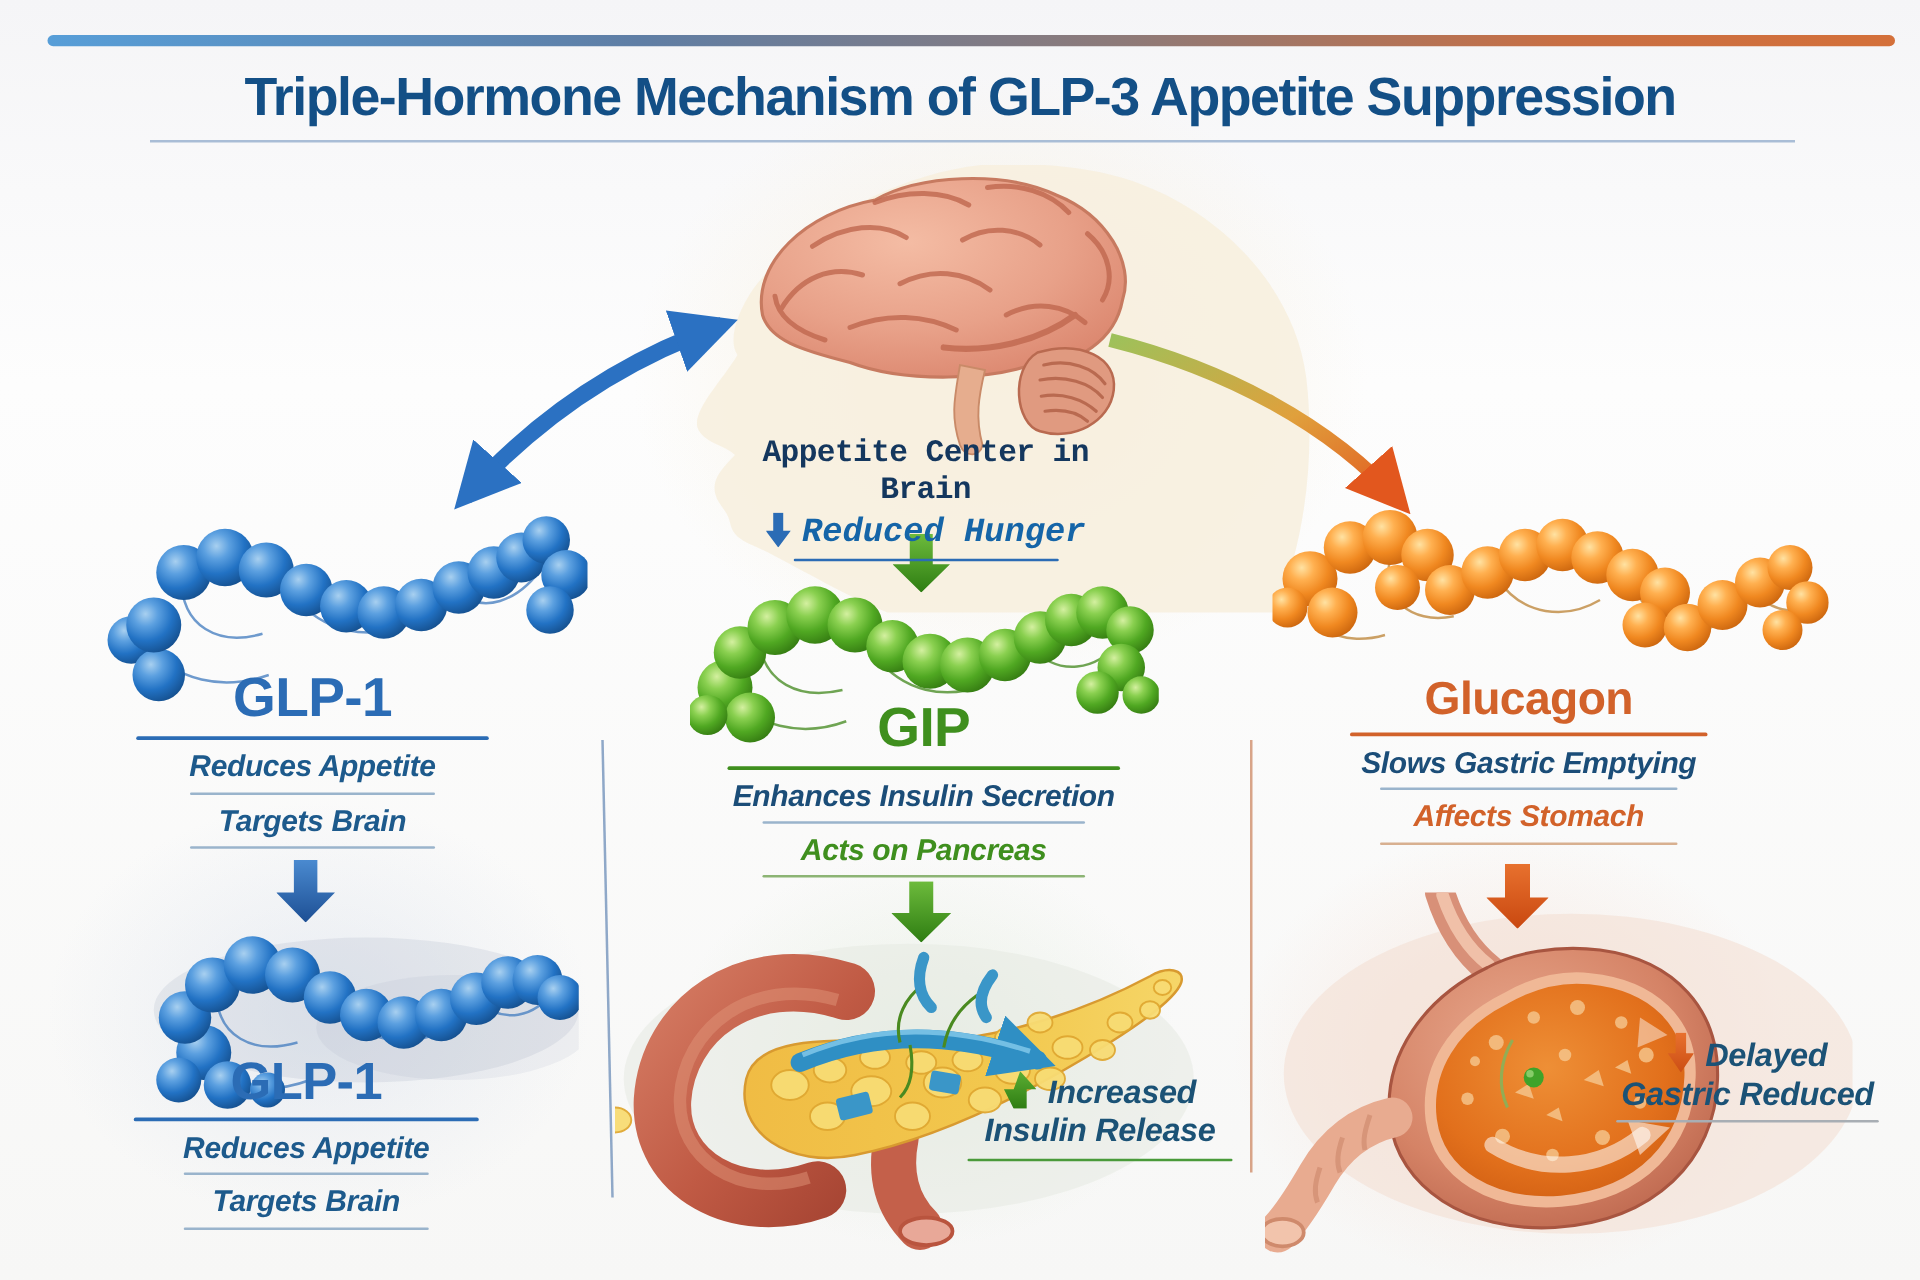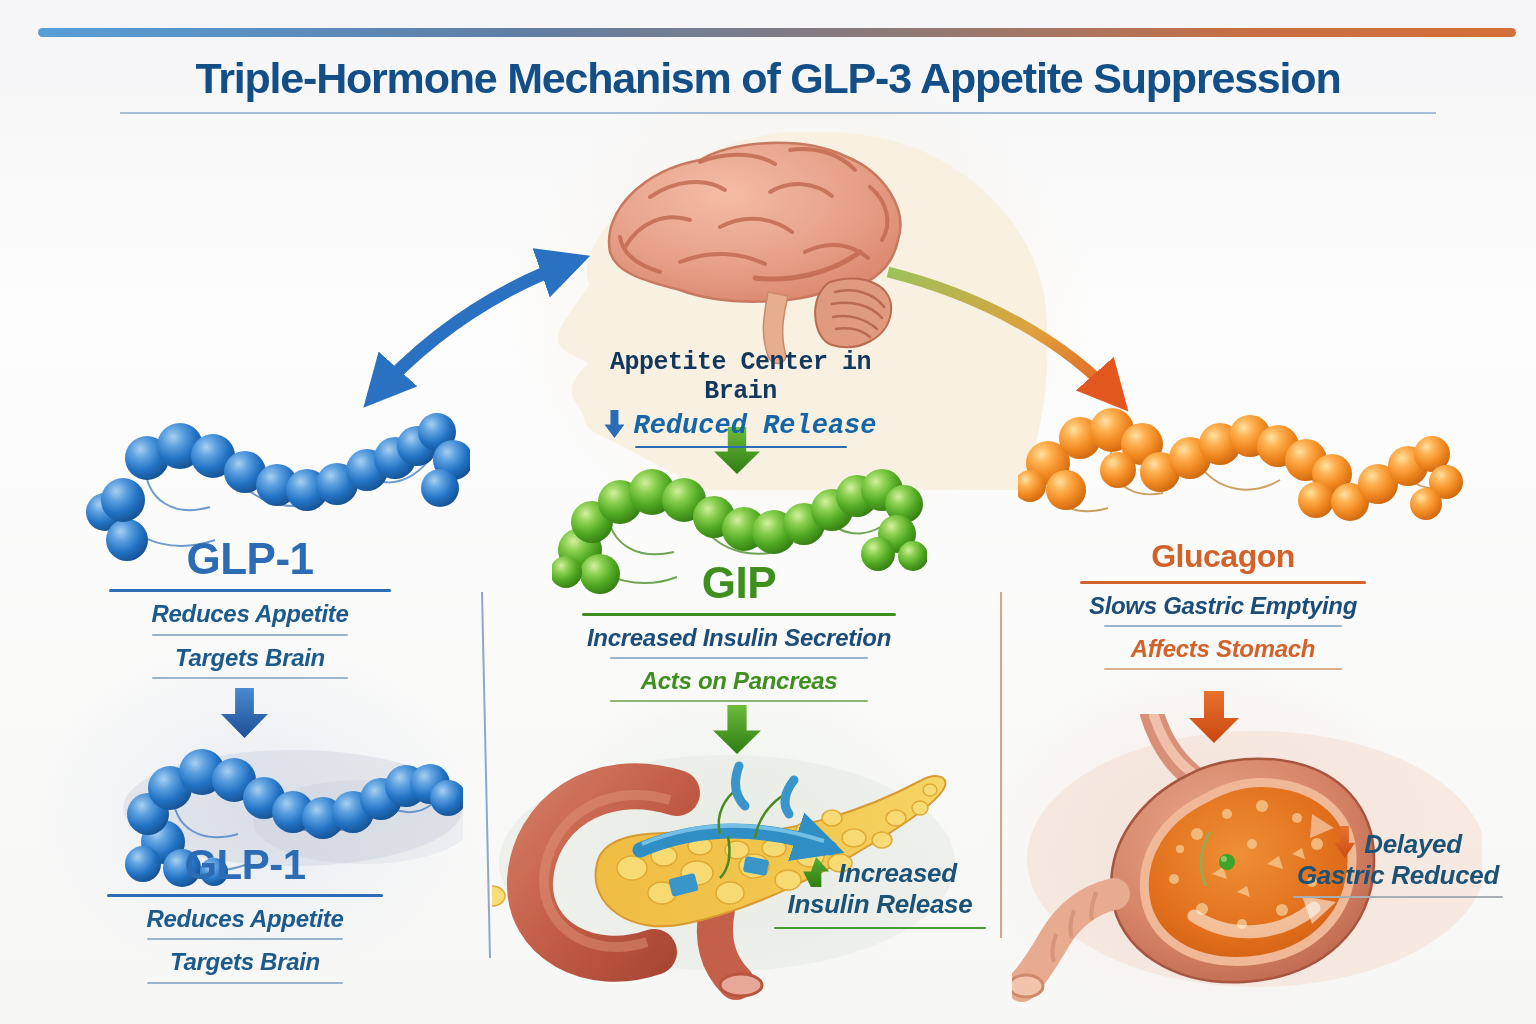--- a/index.html
+++ b/index.html
@@ -44,21 +44,21 @@
   .glp1-section{left:95px;top:536px;width:310px;z-index:6;}
   .glp1-section .hname{font-size:44px;}
   .glp1-section .rule{width:282px;height:3px;background:#2b6cb5;}
   .glp1-repeat-section{left:90px;top:843px;width:310px;z-index:6;}
   .glp1-repeat-section .hname{font-size:42px;}
   .glp1-repeat-section .rule{width:276px;height:3px;background:#2b6cb5;}
   .gip-section{left:582px;top:560px;width:314px;z-index:6;}
   .gip-section .hname{font-size:44px;}
   .gip-section .rule{width:314px;height:2.5px;background:#3f8f1e;}
   .glucagon-section{left:1068px;top:540px;width:310px;z-index:6;}
-  .glucagon-section .hname{font-size:32px;}
+  .glucagon-section .hname{font-size:37px;}
   .glucagon-section .rule{width:286px;height:3px;background:#d2622a;}
   .eff{font-size:24px;}
   .sep-blue{background:#9ab4cc;width:196px;}
   .sep-green{background:#8cb474;width:258px;}
   .sep-tan{background:#d8b090;width:238px;}
   
   .result{z-index:7;}
   .result .rl{font-size:26px;font-weight:bold;font-style:italic;letter-spacing:-0.3px;color:#1b5276;line-height:1.18;}
   .insulin-result{left:770px;top:857px;width:220px;}
   .insulin-result .rule{width:212px;height:2px;background:#4a9a3a;margin-top:8px;}
@@ -270,21 +270,21 @@
         <circle cx="390" cy="58" r="20"></circle>
       <circle cx="414" cy="46" r="18"></circle>
         <circle cx="428" cy="74" r="17"></circle>
         <circle cx="408" cy="96" r="16"></circle>
     </g>
   </svg>
 
   <div class="abs brain-caption txt-center">
     <div class="cap1">Appetite Center in Brain</div>
     <div class="cap2">
-      <span class="mini-arrow block-arrow-down" style="width:20px;height:28px;background:#2b6cb5;"></span><span>Reduced Release</span>
+      <span class="mini-arrow block-arrow-down" style="width:20px;height:28px;background:#2b6cb5;"></span><span>Reduced Hunger</span>
     </div>
     <div class="rule"></div>
   </div>
 
   <div class="abs block-arrow-down arr-green" style="left:714px;top:427px;width:46px;height:47px;z-index:5;"></div>
   <div class="abs block-arrow-down arr-blue" style="left:221px;top:688px;width:47px;height:50px;z-index:5;"></div>
   <div class="abs block-arrow-down arr-green" style="left:713px;top:705px;width:48px;height:49px;z-index:5;"></div>
   <div class="abs block-arrow-down arr-orange" style="left:1189px;top:691px;width:50px;height:52px;z-index:5;"></div>
 
   <div class="abs glp1-section txt-center">
@@ -301,21 +301,21 @@
     <div class="rule"></div>
     <div class="eff" style="color:#1d5a8c;">Reduces Appetite</div>
     <div class="sep sep-blue"></div>
     <div class="eff" style="color:#1d5a8c;">Targets Brain</div>
     <div class="sep sep-blue"></div>
   </div>
 
   <div class="abs gip-section txt-center">
     <div class="hname green">GIP</div>
     <div class="rule"></div>
-    <div class="eff navy">Increased Insulin Secretion</div>
+    <div class="eff navy">Enhances Insulin Secretion</div>
     <div class="sep sep-blue" style="width:258px;"></div>
     <div class="eff green">Acts on Pancreas</div>
     <div class="sep sep-green"></div>
   </div>
 
   <div class="abs glucagon-section txt-center">
     <div class="hname orange">Glucagon</div>
     <div class="rule"></div>
     <div class="eff navy">Slows Gastric Emptying</div>
     <div class="sep sep-blue" style="width:238px;"></div>

